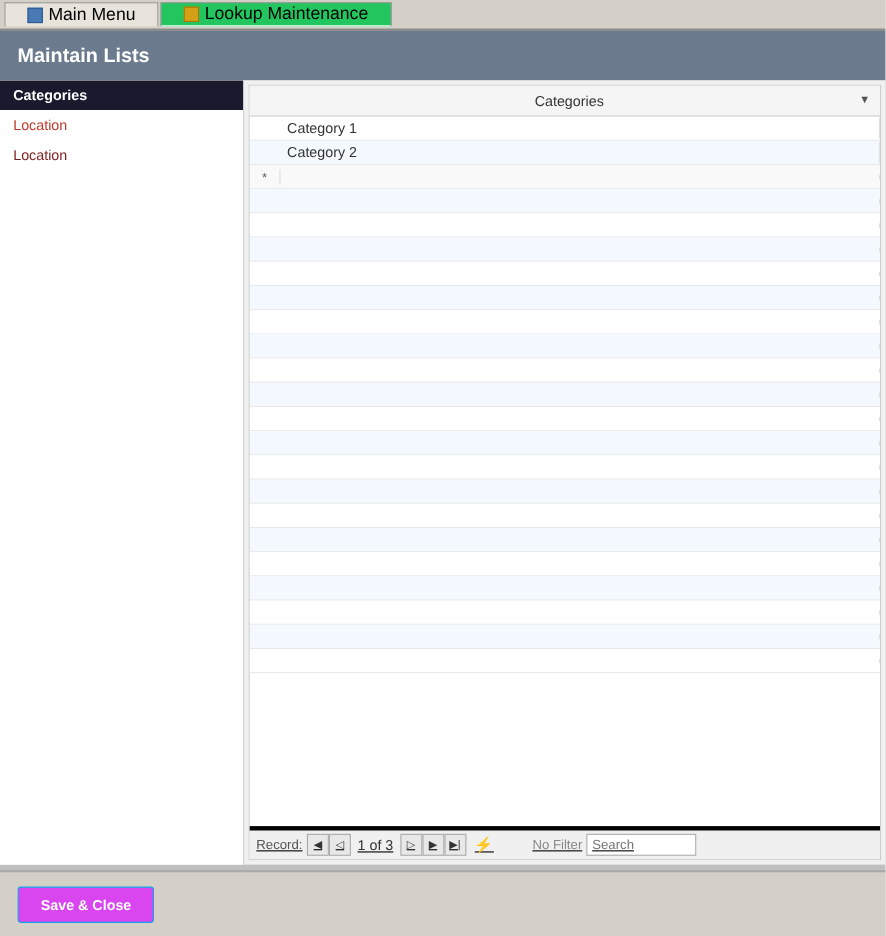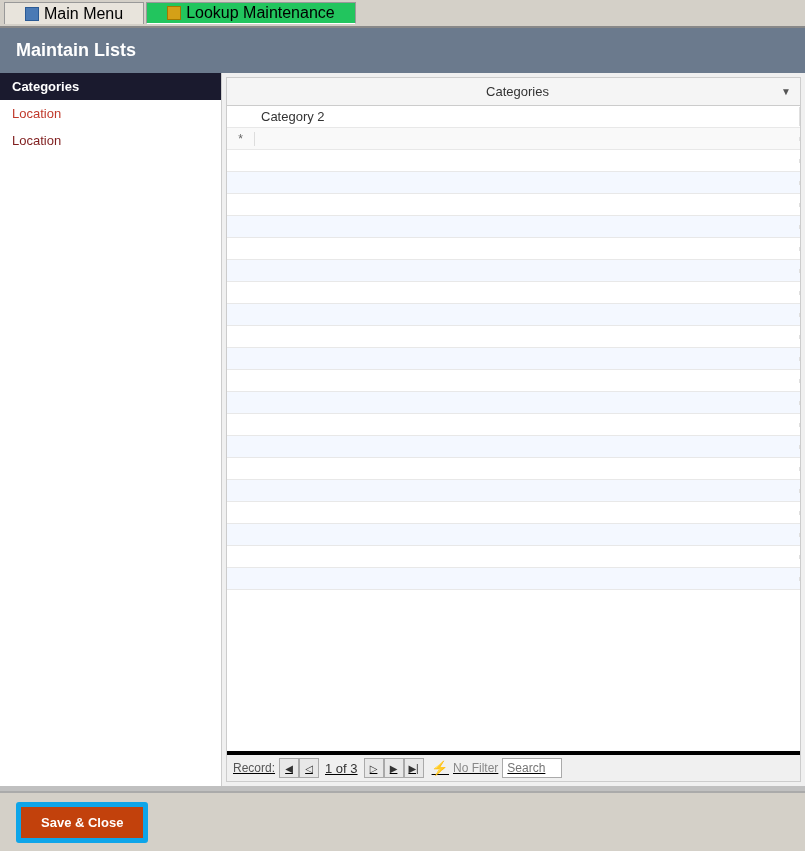--- a/index.html
+++ b/index.html
@@ -215,48 +215,49 @@
       gap: 4px;
       margin-left: 8px;
     }
     .nav-filter-icon {
       color: #888;
       font-size: 14px;
     }
     .nav-filter-text {
       color: #888;
       font-size: 12px;
+      margin-left: 31px;
     }
     .nav-search {
       margin-left: 4px;
       height: 20px;
       padding: 0 4px;
       border: 1px solid #aaa;
       background: white;
       font-size: 12px;
-      width: 60px;
+      width: 100px;
     }
 
     
     .bottom-bar {
       position: absolute;
       bottom: 0;
       left: 0;
       right: 0;
       height: 60px;
       background: #d4d0c8;
       border-top: 2px solid #aaa;
       display: flex;
       align-items: center;
       padding: 0 16px;
     }
     .save-close-btn {
-      background: #c2410c;
+      background: #d946ef;
       color: white;
-      border: 5px solid #0ea5e9;
+      border: 1px solid #0ea5e9;
       padding: 8px 20px;
       font-size: 13px;
       font-weight: 600;
       cursor: pointer;
       border-radius: 3px;
     }
   </style>
 </head>
 <body>
 
@@ -295,20 +296,24 @@
       <div class="row-num-col"></div>
       <div class="grid-header-cell">Categories</div>
       <div class="grid-header-dropdown">
         <span>▼</span>
       </div>
     </div>
 
     <div class="grid-body">
       <div class="grid-row">
         <div class="row-indicator"></div>
+        <div class="grid-cell">Category 1</div>
+      </div>
+      <div class="grid-row">
+        <div class="row-indicator"></div>
         <div class="grid-cell">Category 2</div>
       </div>
       <div class="grid-row new-row">
         <div class="row-indicator">*</div>
         <div class="grid-cell"></div>
       </div>
 
       <div class="grid-row">
           <div class="row-indicator"></div>
           <div class="grid-cell"></div>

